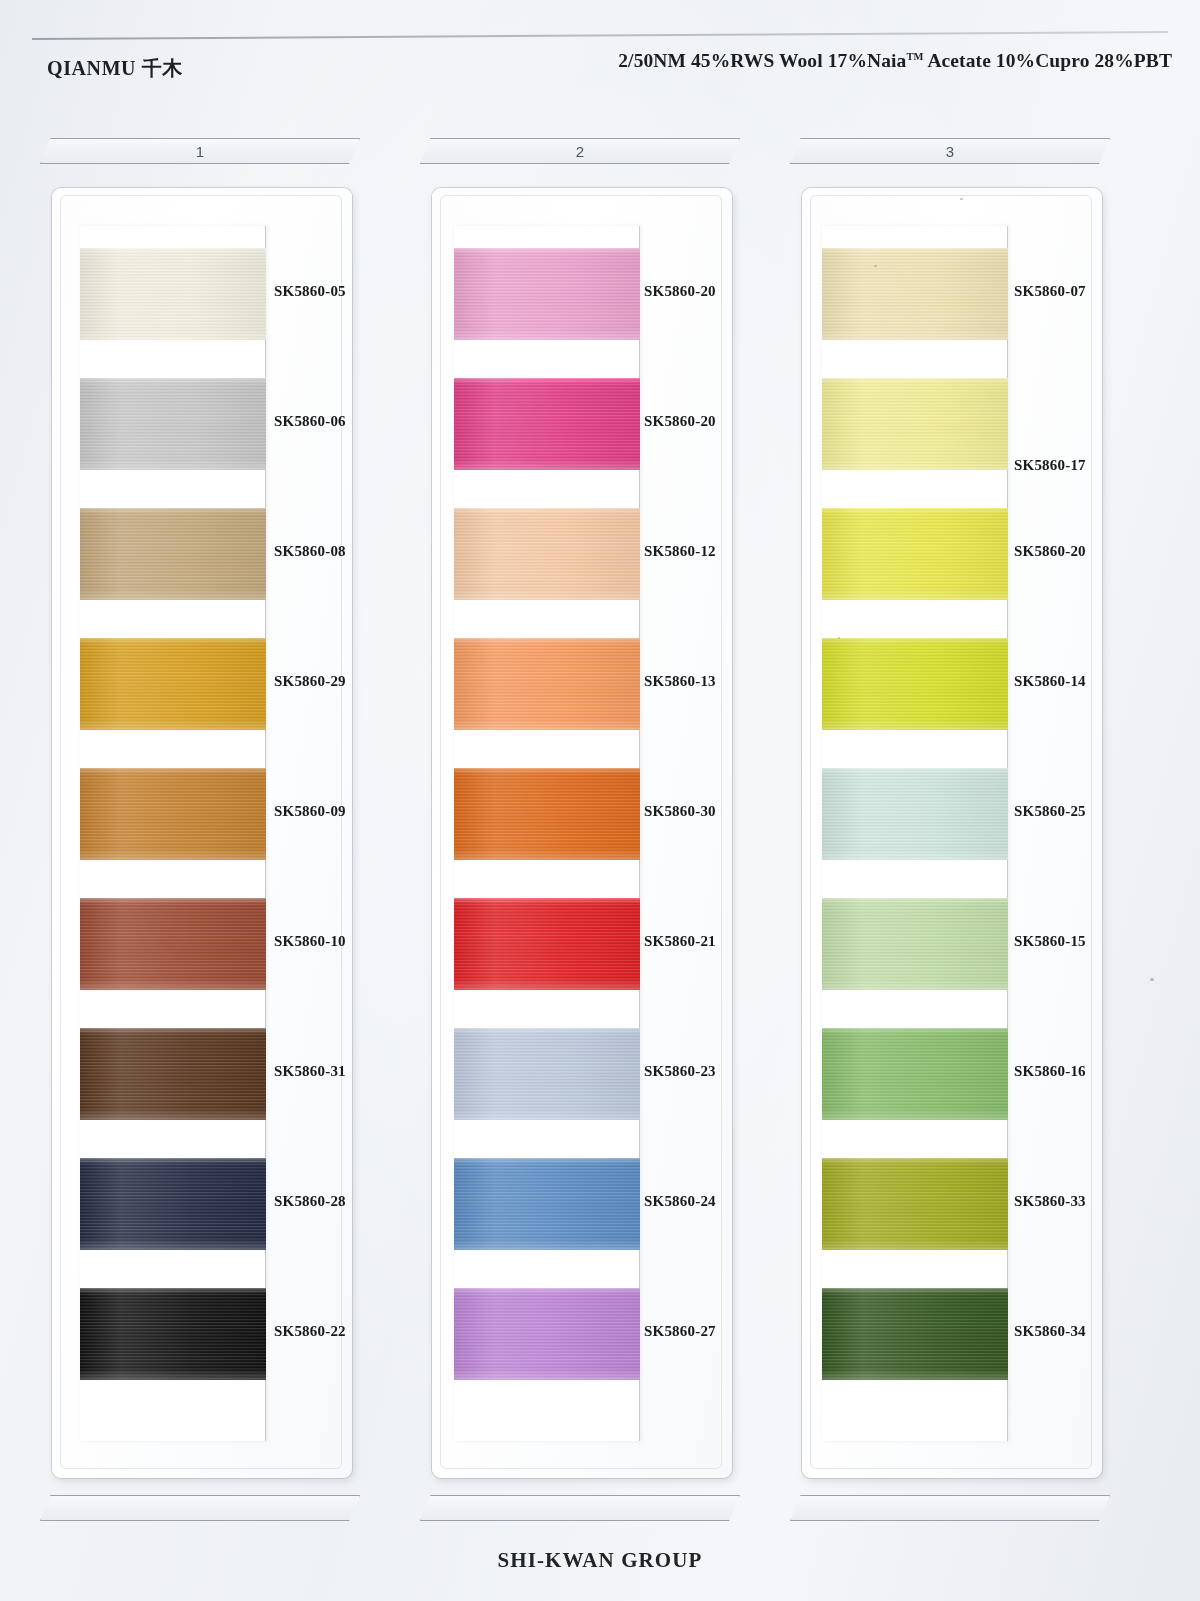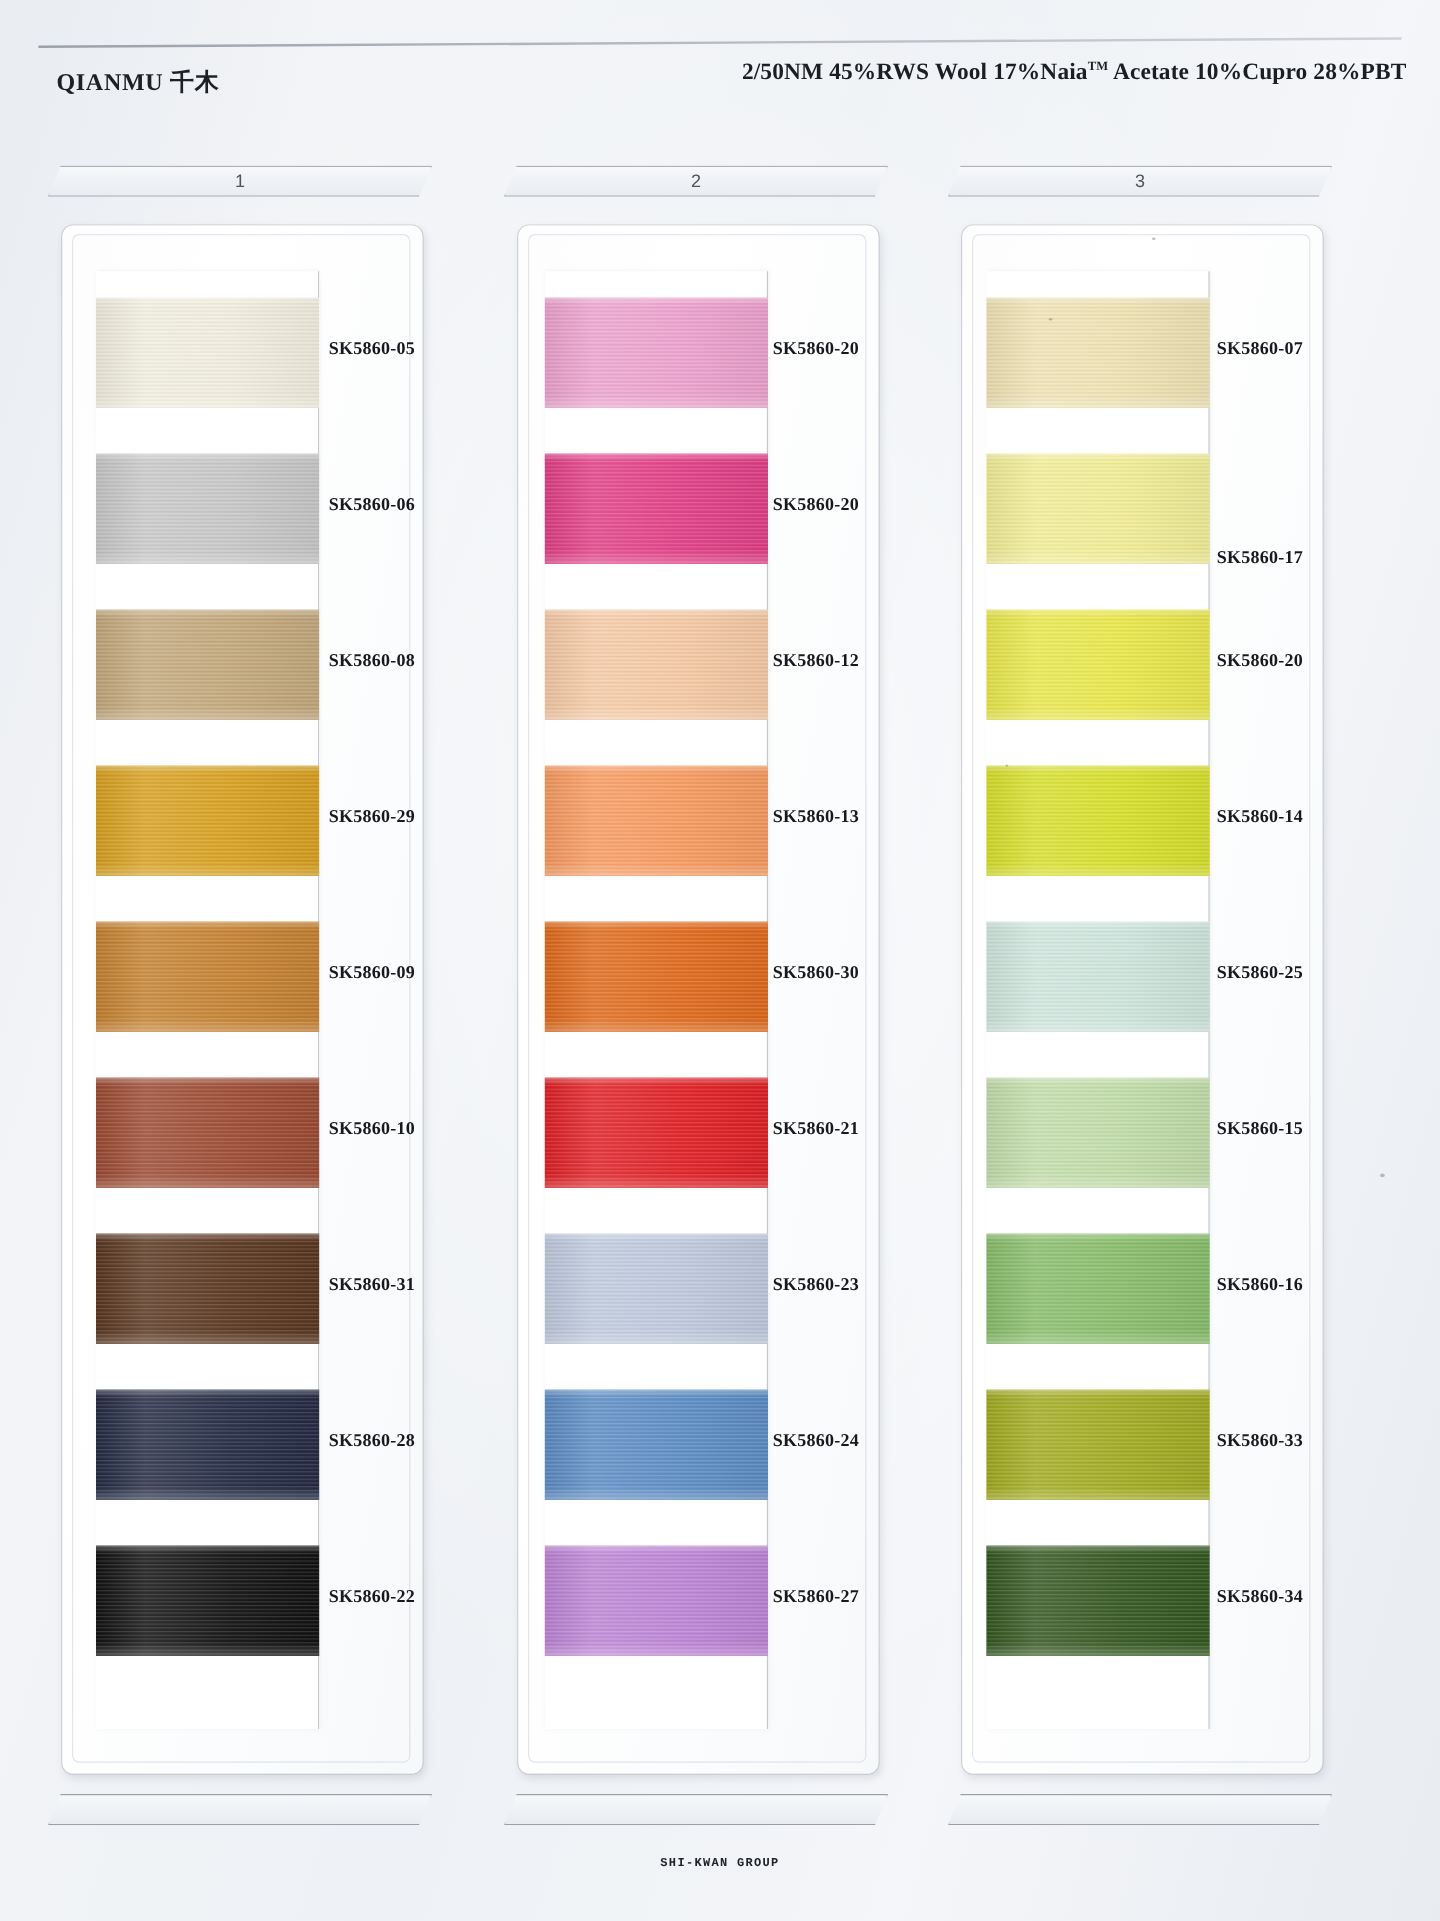--- a/index.html
+++ b/index.html
@@ -128,23 +128,23 @@
   .col.c1 .lbl{left:222px;}
   .col.c2 .lbl{left:212px;}
   .col.c3 .lbl{left:212px;}
 
   
   .speck{position:absolute;background:#8e8a82;border-radius:50%;opacity:.55;}
 
   
   .footer{
     position:absolute;left:0;right:0;top:1548px;
-    text-align:center;font-size:10px;font-weight:700;
+    text-align:center;font-size:21px;font-weight:700;
     color:#20242a;letter-spacing:1.1px;
-    font-family:Liberation Mono, monospace;
+    font-family:Liberation Serif, serif;
   }
 </style>
 </head>
 <body>
 
 <div class="paper"></div>
 <div class="scan-rule"></div>
 
 <div class="brand">QIANMU 千木</div>
 

